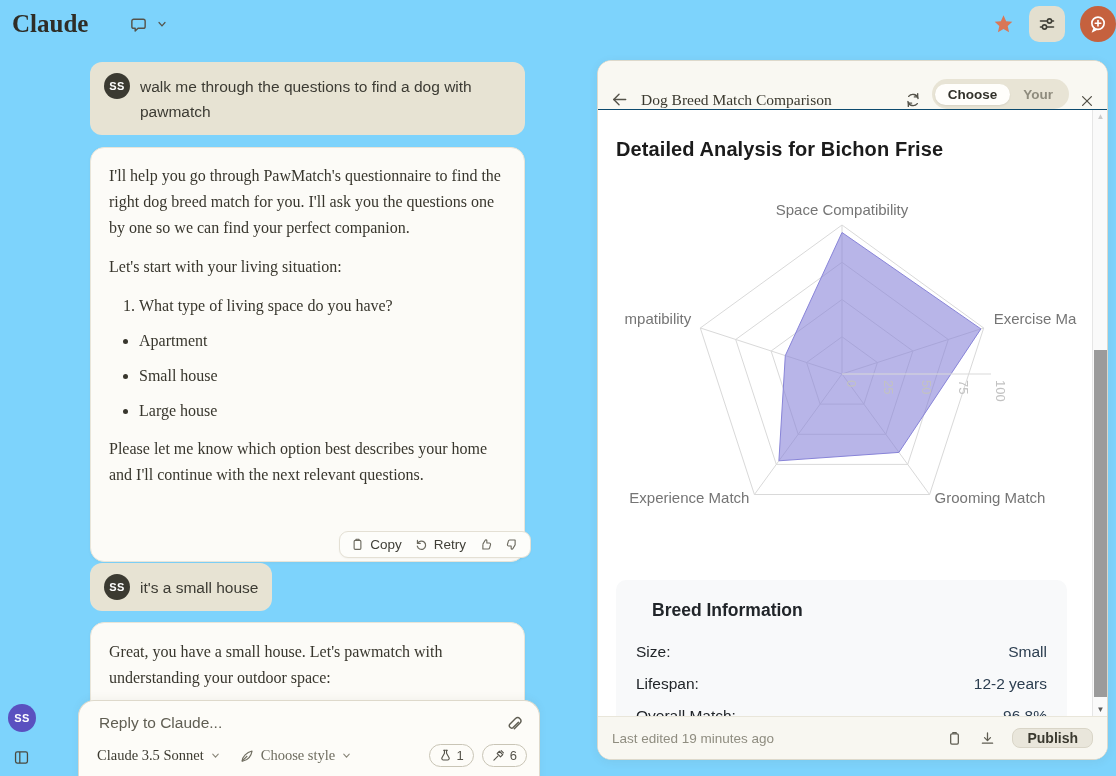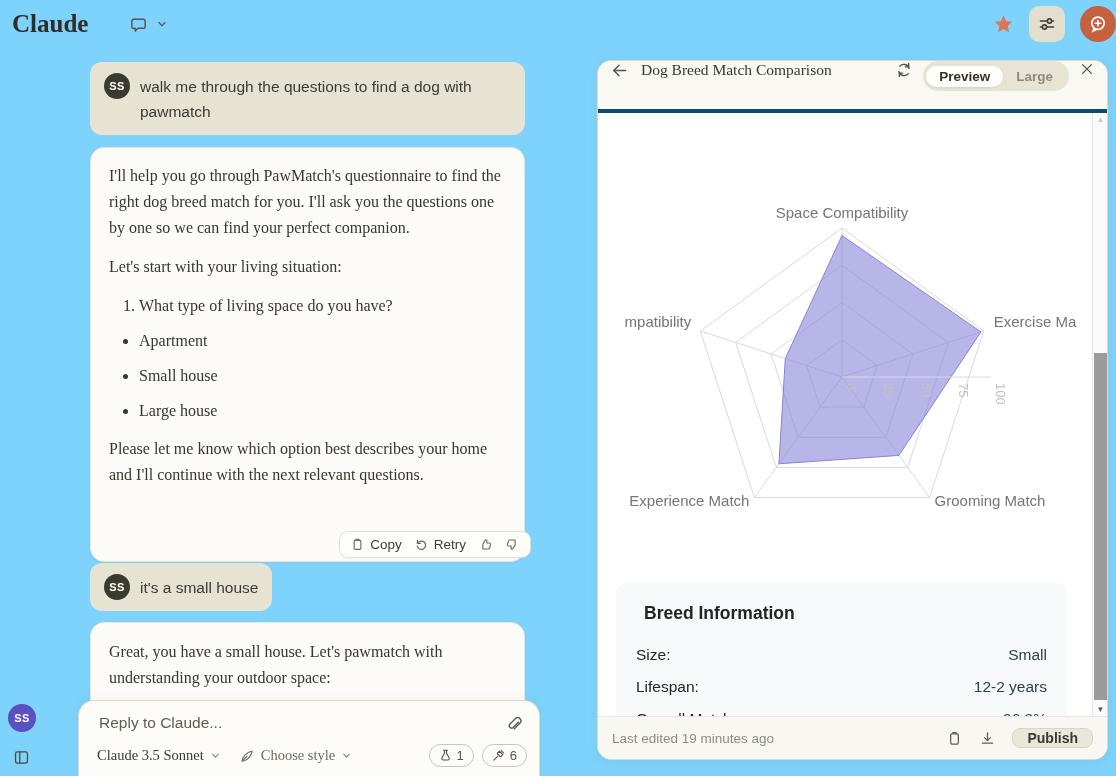--- a/index.html
+++ b/index.html
@@ -49,31 +49,31 @@
   .model-label{font-family:"Liberation Serif","DejaVu Serif",serif;font-size:14.5px;color:#3c3a30;}
   .style-label{font-family:"Liberation Serif","DejaVu Serif",serif;font-size:14.5px;color:#6f6d60;}
   .composer-right{display:flex;align-items:center;gap:8px;}
   .pill-badge{display:flex;align-items:center;gap:5px;border:1px solid #c9c5b6;border-radius:12px;padding:3px 9px;background:none;cursor:pointer;font-size:13px;color:#55534a;font-family:inherit;}
 
   .rail-avatar{position:absolute;left:8px;top:704px;width:28px;height:28px;border-radius:50%;background:#5a50c0;color:#fff;font-size:11px;font-weight:700;display:flex;align-items:center;justify-content:center;cursor:pointer;border:none;letter-spacing:.3px;}
   .sidebar-toggle{position:absolute;left:13px;top:749px;background:none;border:none;padding:0;cursor:pointer;color:#4a493f;}
 
   
   .artifact{position:absolute;left:597px;top:60px;width:511px;height:700px;background:#ffffff;border:1px solid #ddd9cb;border-radius:14px;box-sizing:border-box;overflow:hidden;display:flex;flex-direction:column;box-shadow:0 2px 10px rgba(80,70,40,.07);}
-  .artifact-header{height:48px;flex:0 0 auto;background:#f9f8f2;border-bottom:4px solid #0c4a6e;display:flex;align-items:flex-start;padding:0 12px;gap:10px;}
+  .artifact-header{height:48px;flex:0 0 auto;background:#f9f8f2;border-bottom:1px solid #0c4a6e;display:flex;align-items:flex-end;padding:0 12px;gap:10px;}
   .artifact-title{font-family:"Liberation Serif","DejaVu Serif",serif;font-size:15.5px;color:#3b392f;flex:1;margin-left:2px;}
   .seg-toggle{display:flex;align-items:center;background:#e8e4d5;border-radius:15px;padding:3px;height:30px;box-sizing:border-box;}
   .seg{border:none;border-radius:12px;padding:3px 13px;font-size:13.5px;font-weight:700;cursor:pointer;font-family:inherit;}
   .seg.on{background:#fffefb;color:#32312a;box-shadow:0 1px 2px rgba(0,0,0,.08);}
   .seg.off{background:transparent;color:#8e8b7d;}
   .artifact-body{position:relative;flex:1;background:#fff;overflow:hidden;}
   .artifact-heading{margin:28px 0 0 18px;font-size:20px;font-weight:700;color:#1b1b1b;letter-spacing:.1px;}
   .radar-wrap{position:absolute;left:0;top:0;width:494px;height:440px;pointer-events:none;}
   .breed-card{position:absolute;left:18px;top:470px;width:451px;height:200px;background:#f8f9fa;border-radius:10px;padding:20px;box-sizing:border-box;}
-  .breed-heading{font-size:17.5px;font-weight:700;color:#212529;margin:0 0 21px 8px;}
+  .breed-heading{font-size:17.5px;font-weight:700;color:#212529;margin:0 0 21px 16px;}
   .breed-row{display:flex;justify-content:space-between;font-size:15.5px;margin-bottom:12px;line-height:20px;}
   .breed-label{color:#212529;}
   .breed-value{color:#2c3e50;}
   .scrollbar{position:absolute;right:0;top:0;width:15px;height:100%;background:#fafafa;border-left:1px solid #e6e6e6;box-sizing:border-box;}
   .scroll-thumb{position:absolute;left:1px;top:240px;width:13px;height:347px;background:#9b9b9b;cursor:pointer;}
   .scroll-up{position:absolute;left:0;top:2px;width:15px;text-align:center;font-size:8px;color:#cacaca;cursor:pointer;}
   .scroll-down{position:absolute;left:0;bottom:2px;width:15px;text-align:center;font-size:8px;color:#5a5a5a;cursor:pointer;}
   .artifact-footer{height:42px;flex:0 0 auto;background:#f8f7f1;border-top:1px solid #e9e6da;display:flex;align-items:center;padding:0 14px;gap:16px;}
   .last-edited{flex:1;font-size:13.5px;color:#8f8d80;}
   .footer-icon{background:none;border:none;padding:0;cursor:pointer;color:#5f5d52;display:flex;align-items:center;}
@@ -246,32 +246,33 @@
       <span class="artifact-title">Dog Breed Match Comparison</span>
       <button class="icon-btn" title="Refresh">
         <svg width="18" height="18" viewBox="0 0 20 20" fill="none" stroke="#55534a" stroke-width="1.5" stroke-linecap="round">
             <path d="M15.7 8.3A6 6 0 0 0 5.2 6"></path>
             <path d="M15.2 2.9v3.7h-3.7"></path>
             <path d="M4.3 11.7A6 6 0 0 0 14.8 14"></path>
             <path d="M4.8 17.1v-3.7h3.7"></path>
           </svg>
       </button>
       <div class="seg-toggle">
-        <button class="seg on">Preview</button>
-        <button class="seg off">Large</button>
+        <button class="seg on">Choose</button>
+        <button class="seg off">Your</button>
       </div>
       <button class="icon-btn" title="Close">
         <svg width="16" height="16" viewBox="0 0 20 20" fill="none" stroke="#55534a" stroke-width="1.6" stroke-linecap="round">
             <line x1="4.5" y1="4.5" x2="15.5" y2="15.5"></line>
             <line x1="15.5" y1="4.5" x2="4.5" y2="15.5"></line>
           </svg>
       </button>
     </div>
 
     <div class="artifact-body">
+      <h2 class="artifact-heading">Detailed Analysis for Bichon Frise</h2>
 
       <svg id="radar-svg" class="radar-wrap" width="494" height="440" viewBox="0 0 494 440">
           <polygon points="244.0,226.8 279.4,252.5 265.9,294.1 222.1,294.1 208.6,252.5" fill="none" stroke="#d9d9d9" stroke-width="1"></polygon>
           <polygon points="244.0,189.5 314.9,241.0 287.8,324.3 200.2,324.3 173.1,241.0" fill="none" stroke="#d9d9d9" stroke-width="1"></polygon>
           <polygon points="244.0,152.3 350.3,229.5 309.7,354.4 178.3,354.4 137.7,229.5" fill="none" stroke="#d9d9d9" stroke-width="1"></polygon>
           <polygon points="244.0,115.0 385.7,218.0 331.6,384.5 156.4,384.5 102.3,218.0" fill="none" stroke="#d9d9d9" stroke-width="1"></polygon>
           <line x1="244" y1="264" x2="244" y2="115" stroke="#d9d9d9" stroke-width="1"></line>
           <line x1="244" y1="264" x2="385.70742092797786" y2="217.95646783813282" stroke="#d9d9d9" stroke-width="1"></line>
           <line x1="244" y1="264" x2="331.5800025915785" y2="384.5435321618672" stroke="#d9d9d9" stroke-width="1"></line>
           <line x1="244" y1="264" x2="156.41999740842152" y2="384.5435321618672" stroke="#d9d9d9" stroke-width="1"></line>

